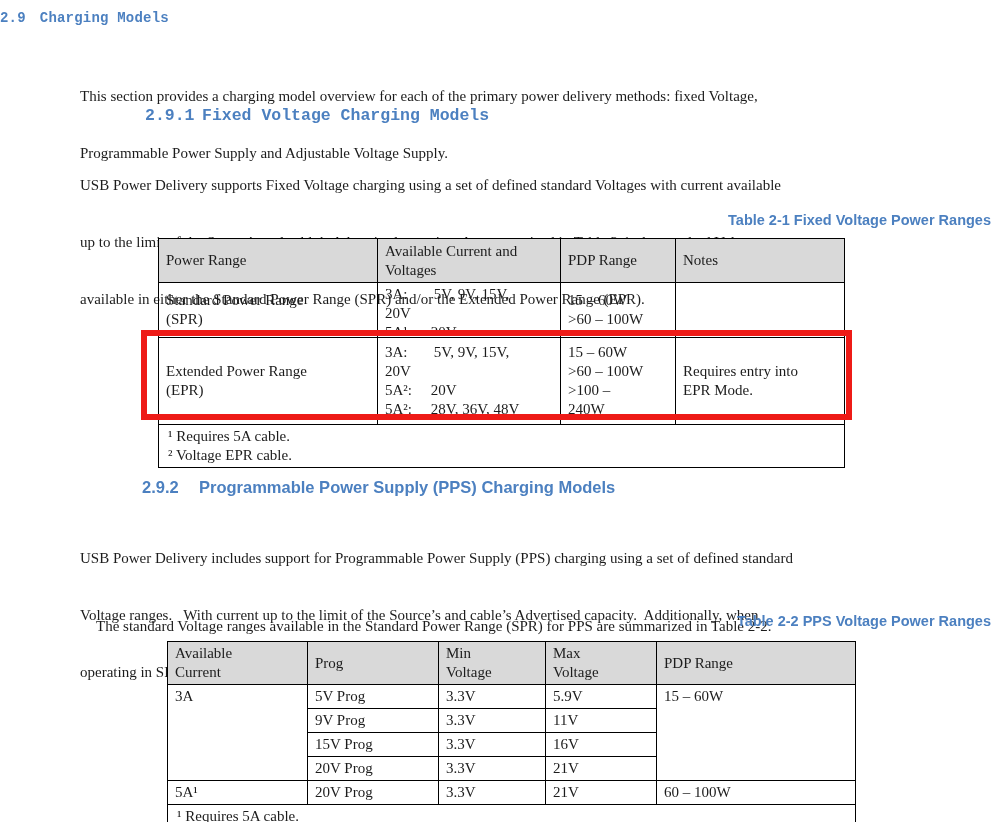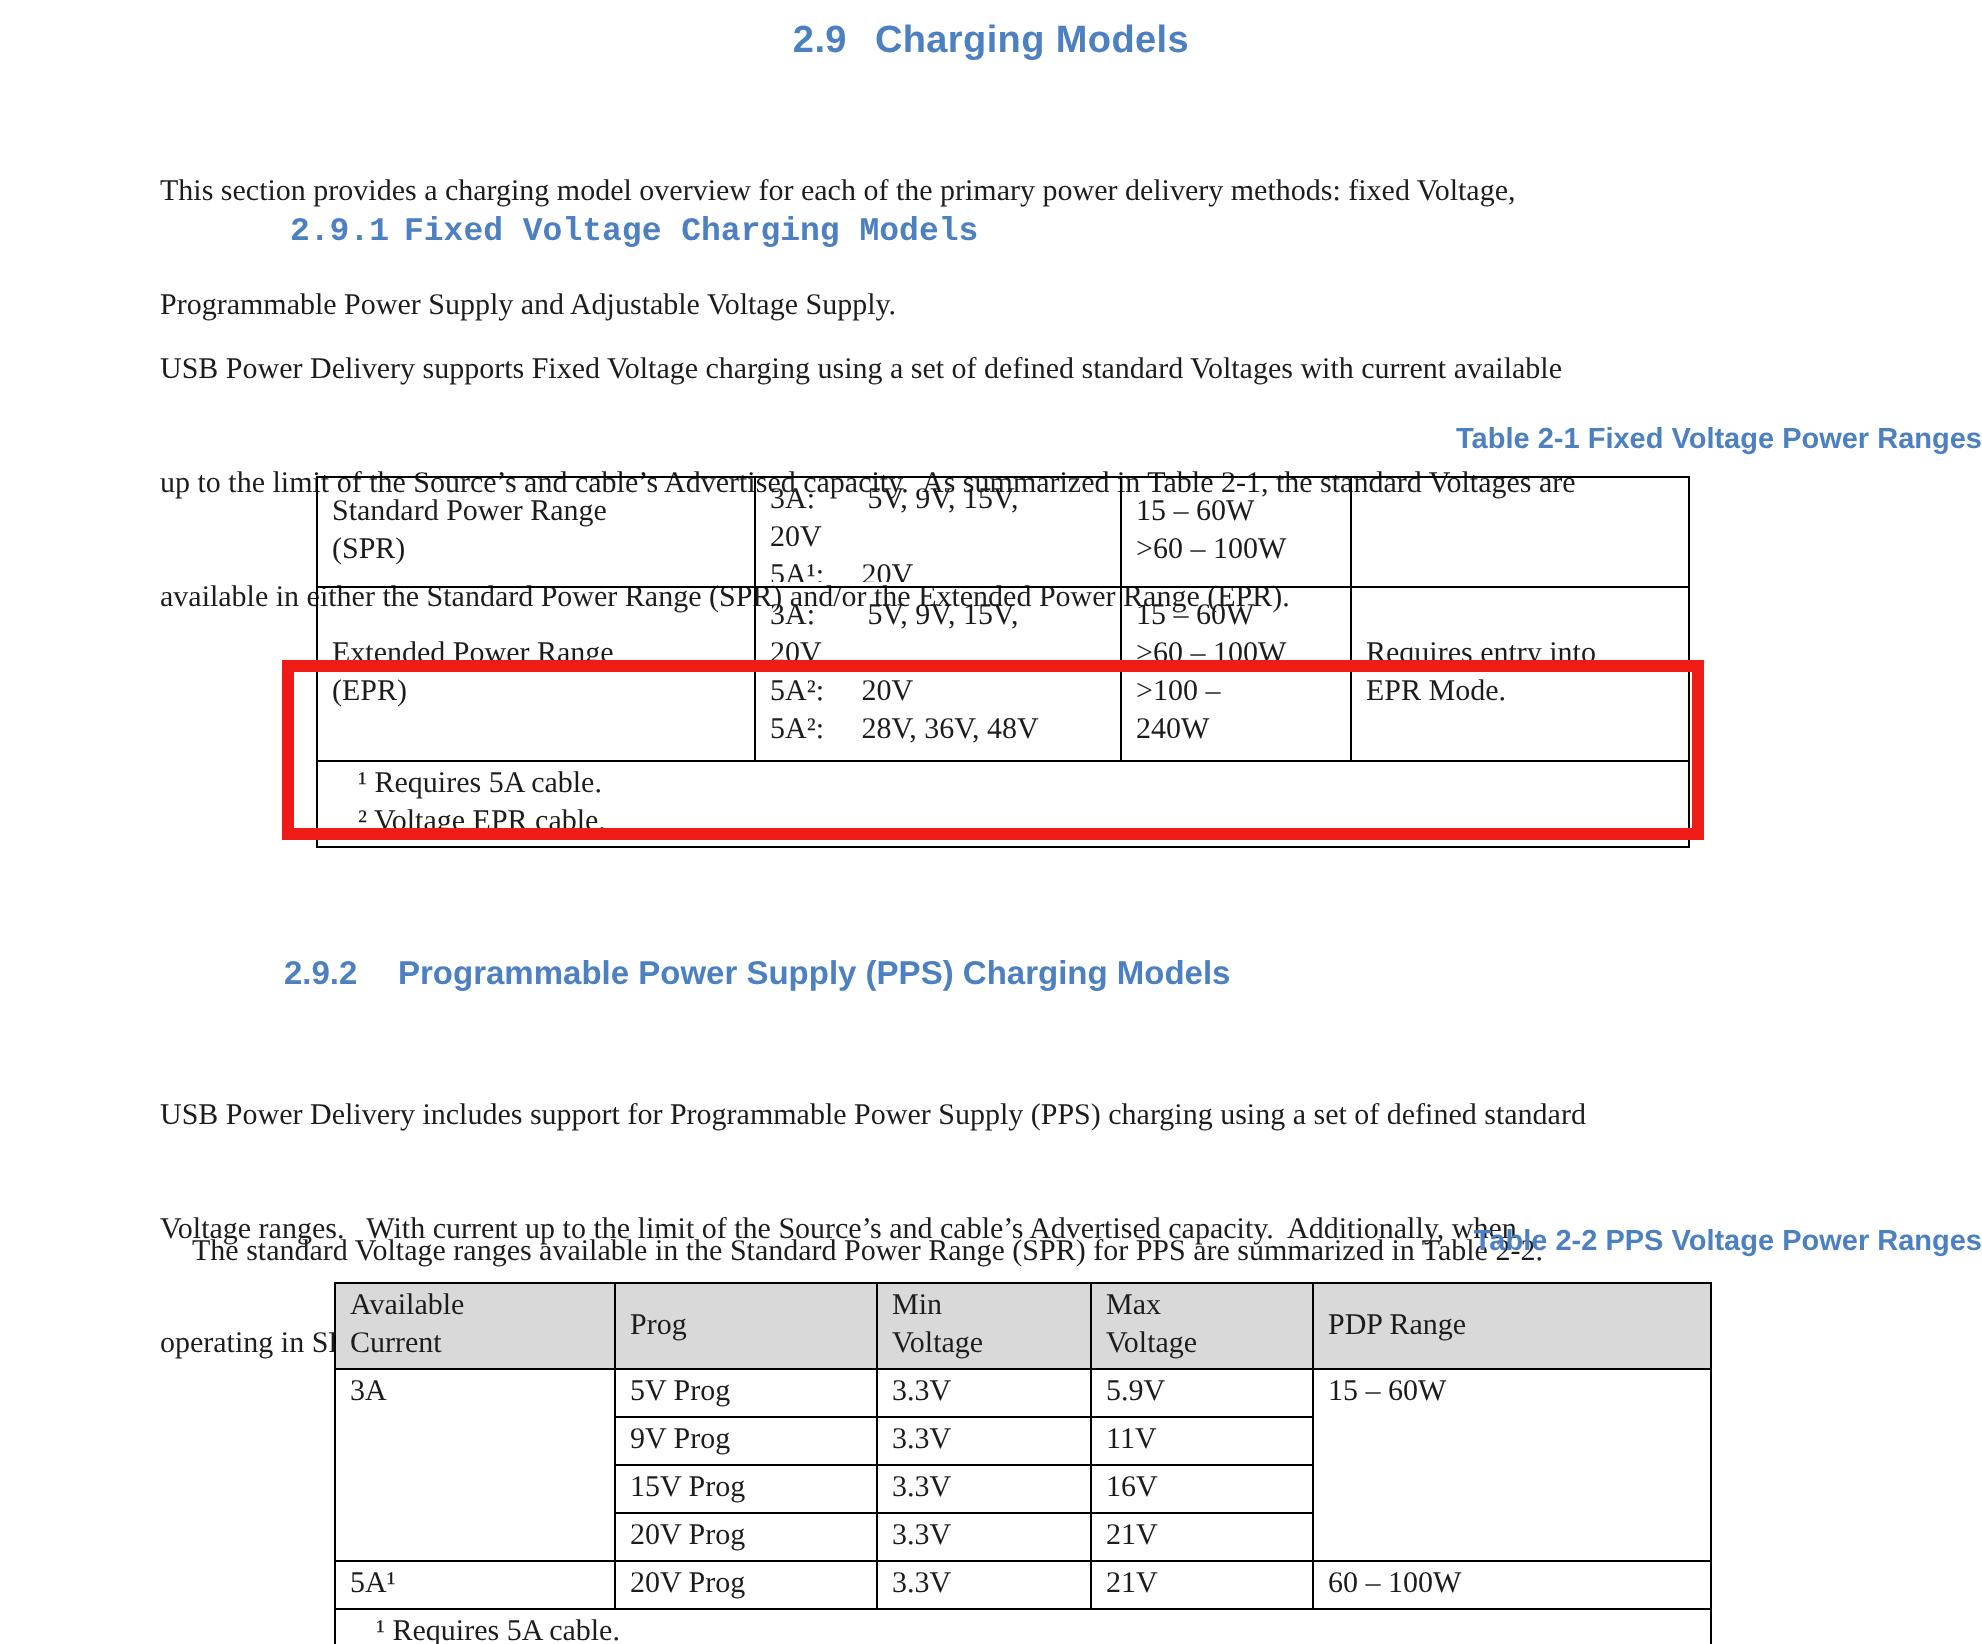--- a/index.html
+++ b/index.html
@@ -2,22 +2,22 @@
 <html><head>
 <meta charset="utf-8">
 <style>
   html,body { margin:0; padding:0; background:#ffffff; }
   .page {
     position:relative; width:991px; height:822px; background:#ffffff;
     font-family:"Liberation Serif", serif; color:#1c1c1c; overflow:hidden;
   }
   
   .h2 {
-    position:absolute; top:10px; left:0; width:100%; text-align:center;
-    font-family:Liberation Sans, sans-serif; font-weight:bold; font-size:19px;
+    position:absolute; top:10px; left:0; width:100%; text-align:left;
+    font-family:Liberation Mono, monospace; font-weight:bold; font-size:14px;
     color:#4c80c0; letter-spacing:0.2px;
   }
   .h2 .num { margin-right:14px; }
   .h3 {
     position:absolute; font-family:"Liberation Sans", sans-serif; font-weight:bold;
     font-size:16.5px; color:#4c80c0;
   }
   .h3 .num { display:inline-block; width:57px; }
   #h3a { top:106px; left:145px;font-family:Liberation Mono, monospace; }
   #h3b { top:478px; left:142px; }
@@ -38,21 +38,21 @@
   #caption2 { top:613px; }
   
   table { position:absolute; border-collapse:collapse; table-layout:fixed; font-size:15px; line-height:19px; color:#1c1c1c; }
   td, th { border:1px solid #000; padding:2px 7px; font-weight:normal; text-align:left; vertical-align:middle; overflow:hidden; }
   th { background:#d9d9d9; }
   #table1 { left:158px; top:238px; width:686px; }
   #table2 { left:167px; top:641px; width:688px; }
   .pre { white-space:pre; }
   .clip { height:50px; overflow:hidden; }
   .vtop { vertical-align:top; }
-  .fnrow td { padding-left:20px; vertical-align:middle; }
+  .fnrow td { padding-left:9px; vertical-align:middle; }
   
   #red-box {
     position:absolute; left:141px; top:330px; width:711px; height:90px;
     border:6px solid #ee1b17; box-sizing:border-box; pointer-events:none; z-index:5;
   }
 </style>
 </head>
 <body>
 
 <div class="page">
@@ -79,20 +79,35 @@
   <div class="caption" id="caption1">Table 2-1 Fixed Voltage Power Ranges</div>
 
   <table id="table1">
     <colgroup>
       <col style="width:219px">
         <col style="width:183px">
         <col style="width:115px">
         <col style="width:169px">
     </colgroup>
     <tbody>
+        <tr style="height:44px">
+      <th>
+        <div>Power Range</div>
+      </th>
+      <th>
+        <div>Available Current and</div>
+        <div>Voltages</div>
+      </th>
+      <th>
+        <div>PDP Range</div>
+      </th>
+      <th>
+        <div>Notes</div>
+      </th>
+    </tr>
     <tr style="height:52px">
       <td>
         <div>Standard Power Range</div>
         <div>(SPR)</div>
       </td>
       <td class="vtop">
         <div class="clip">
           <div class="pre">3A:       5V, 9V, 15V,</div>
           <div class="pre">20V</div>
           <div class="pre">5A¹:     20V</div>

